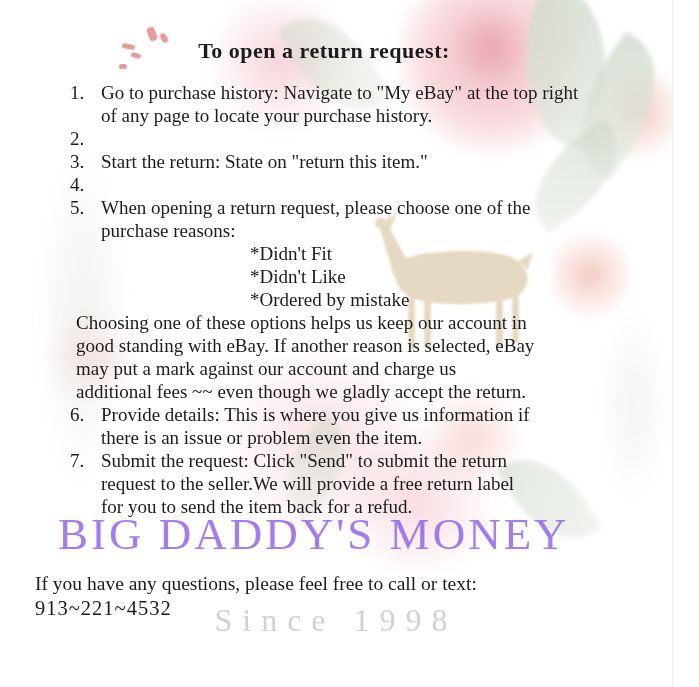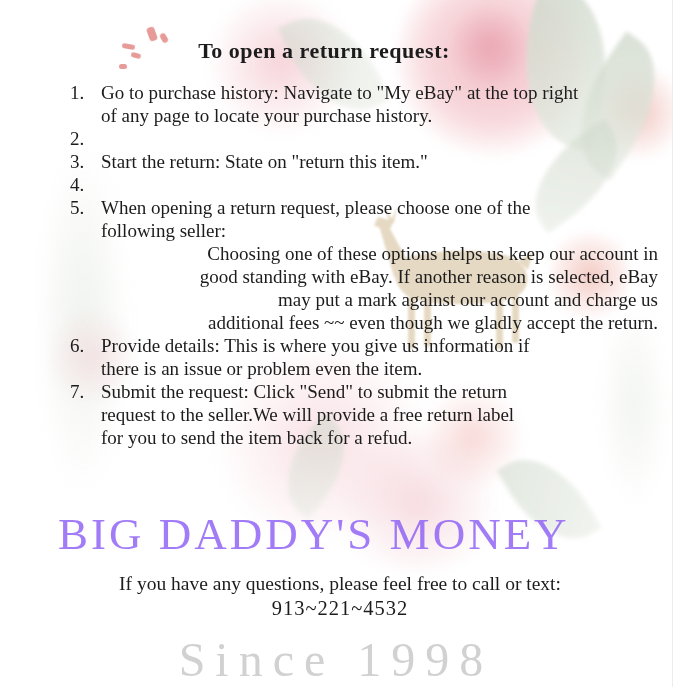--- a/index.html
+++ b/index.html
@@ -40,36 +40,36 @@
   .d5{left:119px;top:64px;width:8px;height:5px;}
   .deer{position:absolute;left:350px;top:205px;width:215px;height:150px;opacity:.45;filter:blur(1px);}
   
   .wm-brand{
     position:absolute;left:58px;top:512px;width:600px;
     font-size:45px;line-height:1;letter-spacing:3px;white-space:nowrap;
     color:#8b5cf6;opacity:.8;
   }
   .wm-since{
     position:absolute;left:0;top:604px;width:672px;text-align:center;
-    font-size:48px;line-height:1;letter-spacing:10px;
-    color:#c6c6c6;opacity:.8;margin-top:32px;
+    font-size:32px;line-height:1;letter-spacing:10px;
+    color:#c6c6c6;opacity:.8;
   }
   
   .title{
     position:absolute;left:0;top:33px;width:648px;text-align:center;
     font-size:22px;line-height:36px;font-weight:700;letter-spacing:.5px;
   }
   .content{position:absolute;left:70px;top:81px;width:588px;font-size:19px;line-height:23px;}
   .step{display:flex;}
   .step .num{flex:0 0 31px;}
   .step .txt{white-space:pre-line;}
   .reasons{margin-left:180px;}
-  .note{margin-left:6px;white-space:pre-line;text-align:right;}
+  .note{margin-left:6px;white-space:pre-line;}
   .footer{
-    position:absolute;left:35px;top:571px;width:610px;text-align:center;
+    position:absolute;left:35px;top:571px;width:610px;text-align:left;
     font-size:19.5px;line-height:25px;
   }
   .footer .phone{font-size:20.5px;letter-spacing:1px;}
 </style>
 </head>
 <body>
 
 <div class="page">
 
   <div class="floral-bg">
@@ -132,23 +132,28 @@
       <span class="txt">Start the return: State on "return this item."</span>
     </div>
 
     <div class="step">
       <span class="num">4.</span>
     </div>
 
     <div class="step">
       <span class="num">5.</span>
       <span class="txt">When opening a return request, please choose one of the
-following seller:</span>
+purchase reasons:</span>
     </div>
 
+    <div class="reasons">
+      <div>*Didn't Fit</div>
+      <div>*Didn't Like</div>
+      <div>*Ordered by mistake</div>
+    </div>
 
     <div class="note">Choosing one of these options helps us keep our account in
 good standing with eBay. If another reason is selected, eBay
 may put a mark against our account and charge us
 additional fees ~~ even though we gladly accept the return.</div>
 
     <div class="step">
       <span class="num">6.</span>
       <span class="txt">Provide details: This is where you give us information if
 there is an issue or problem even the item.</span>

